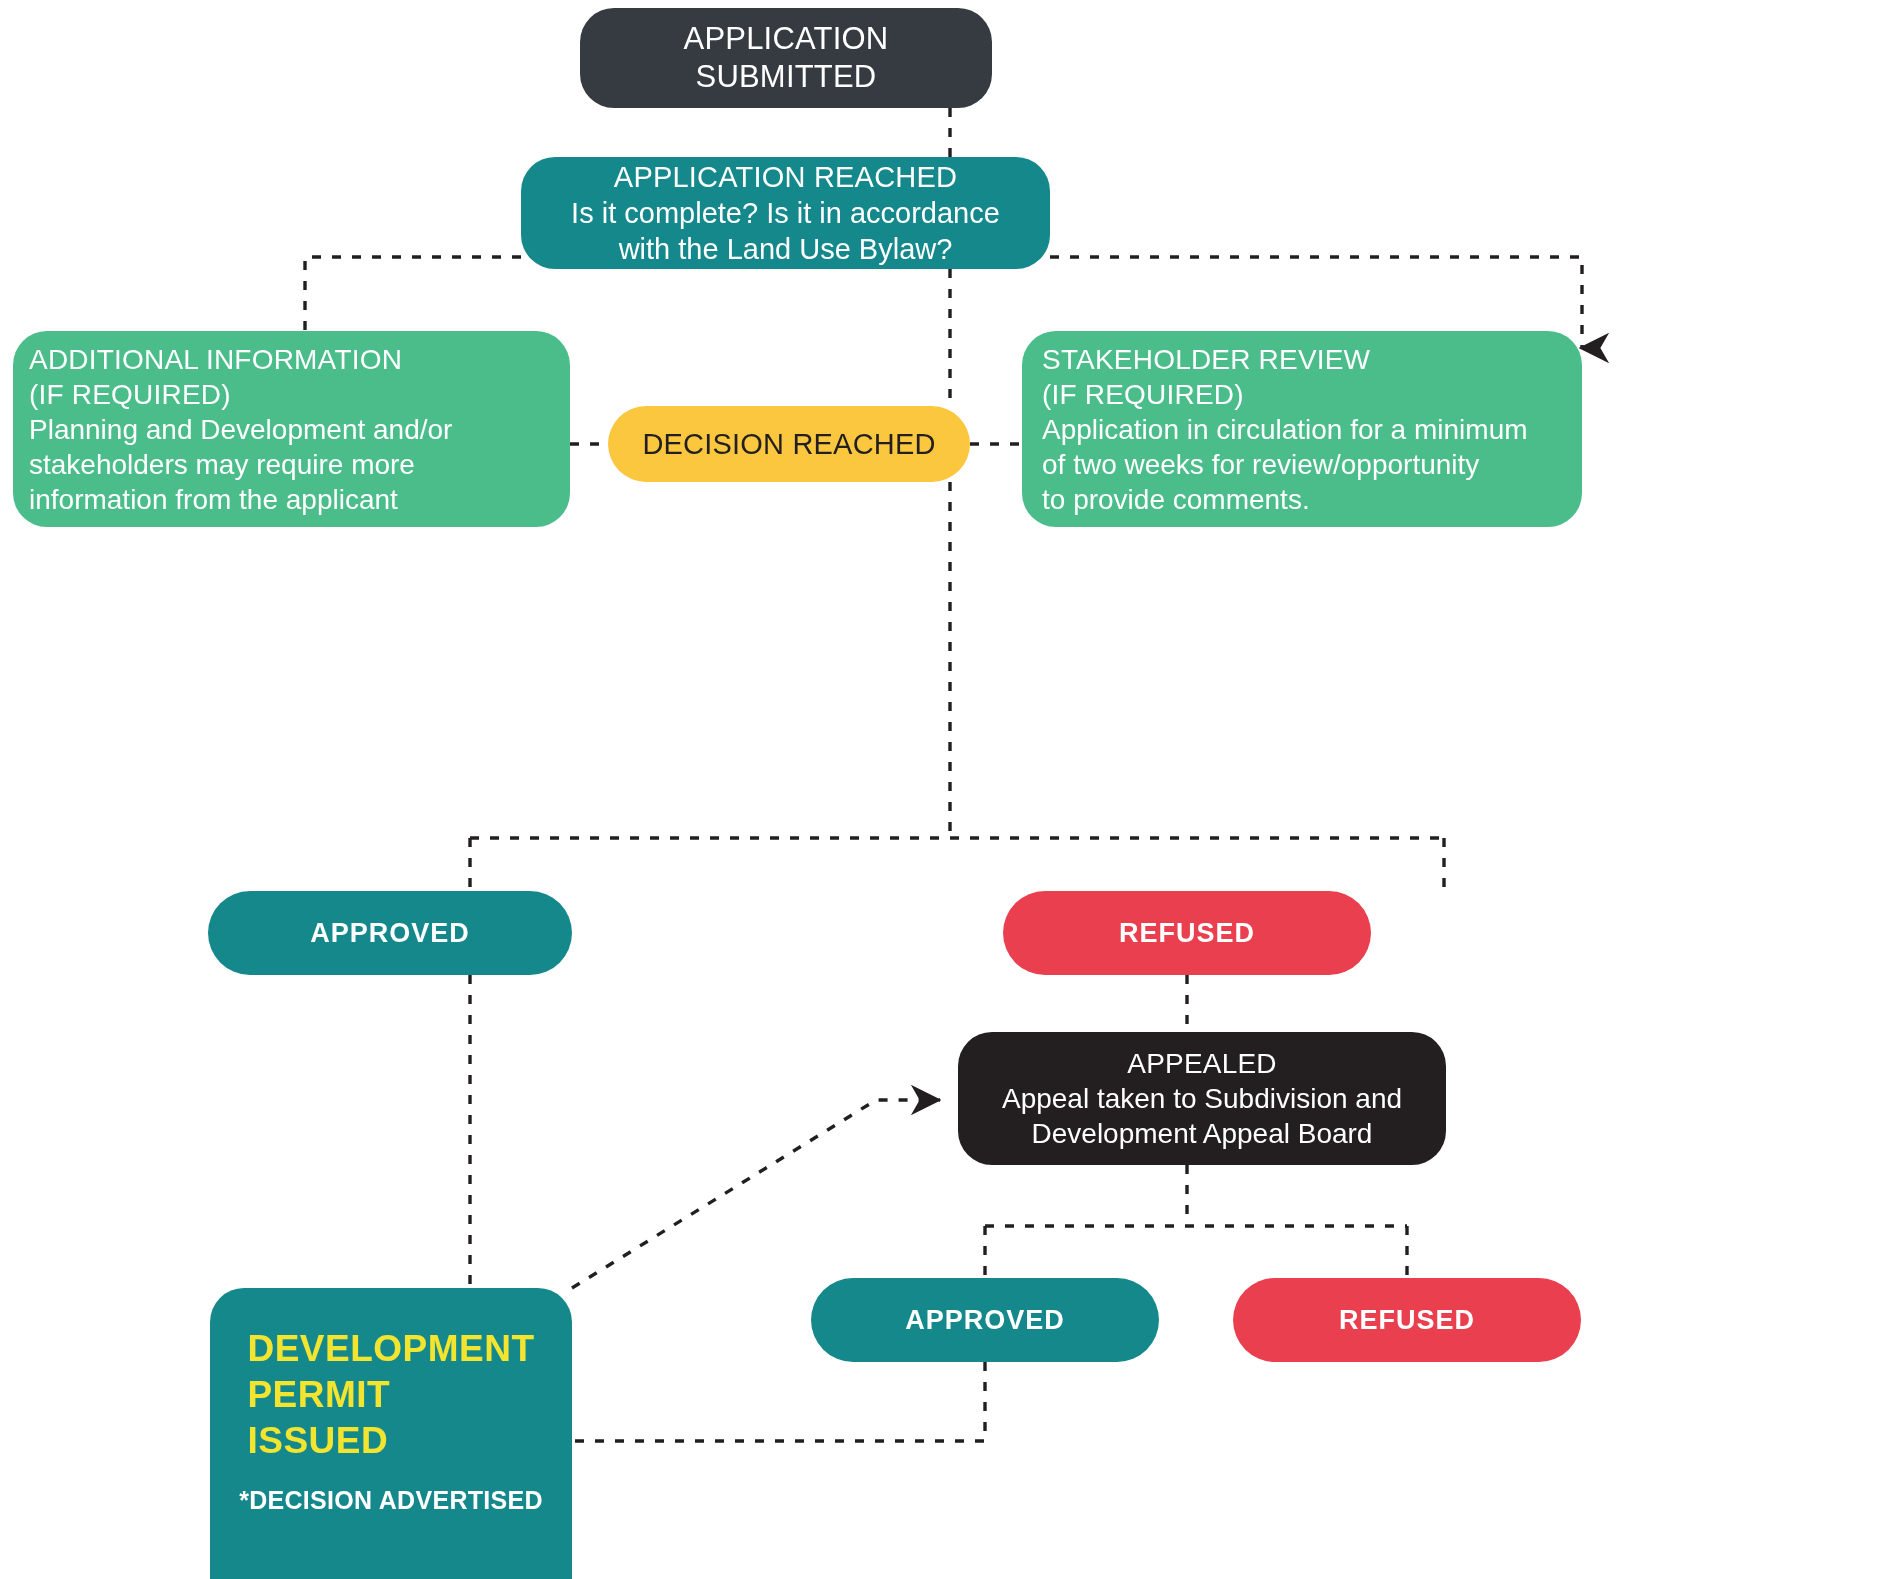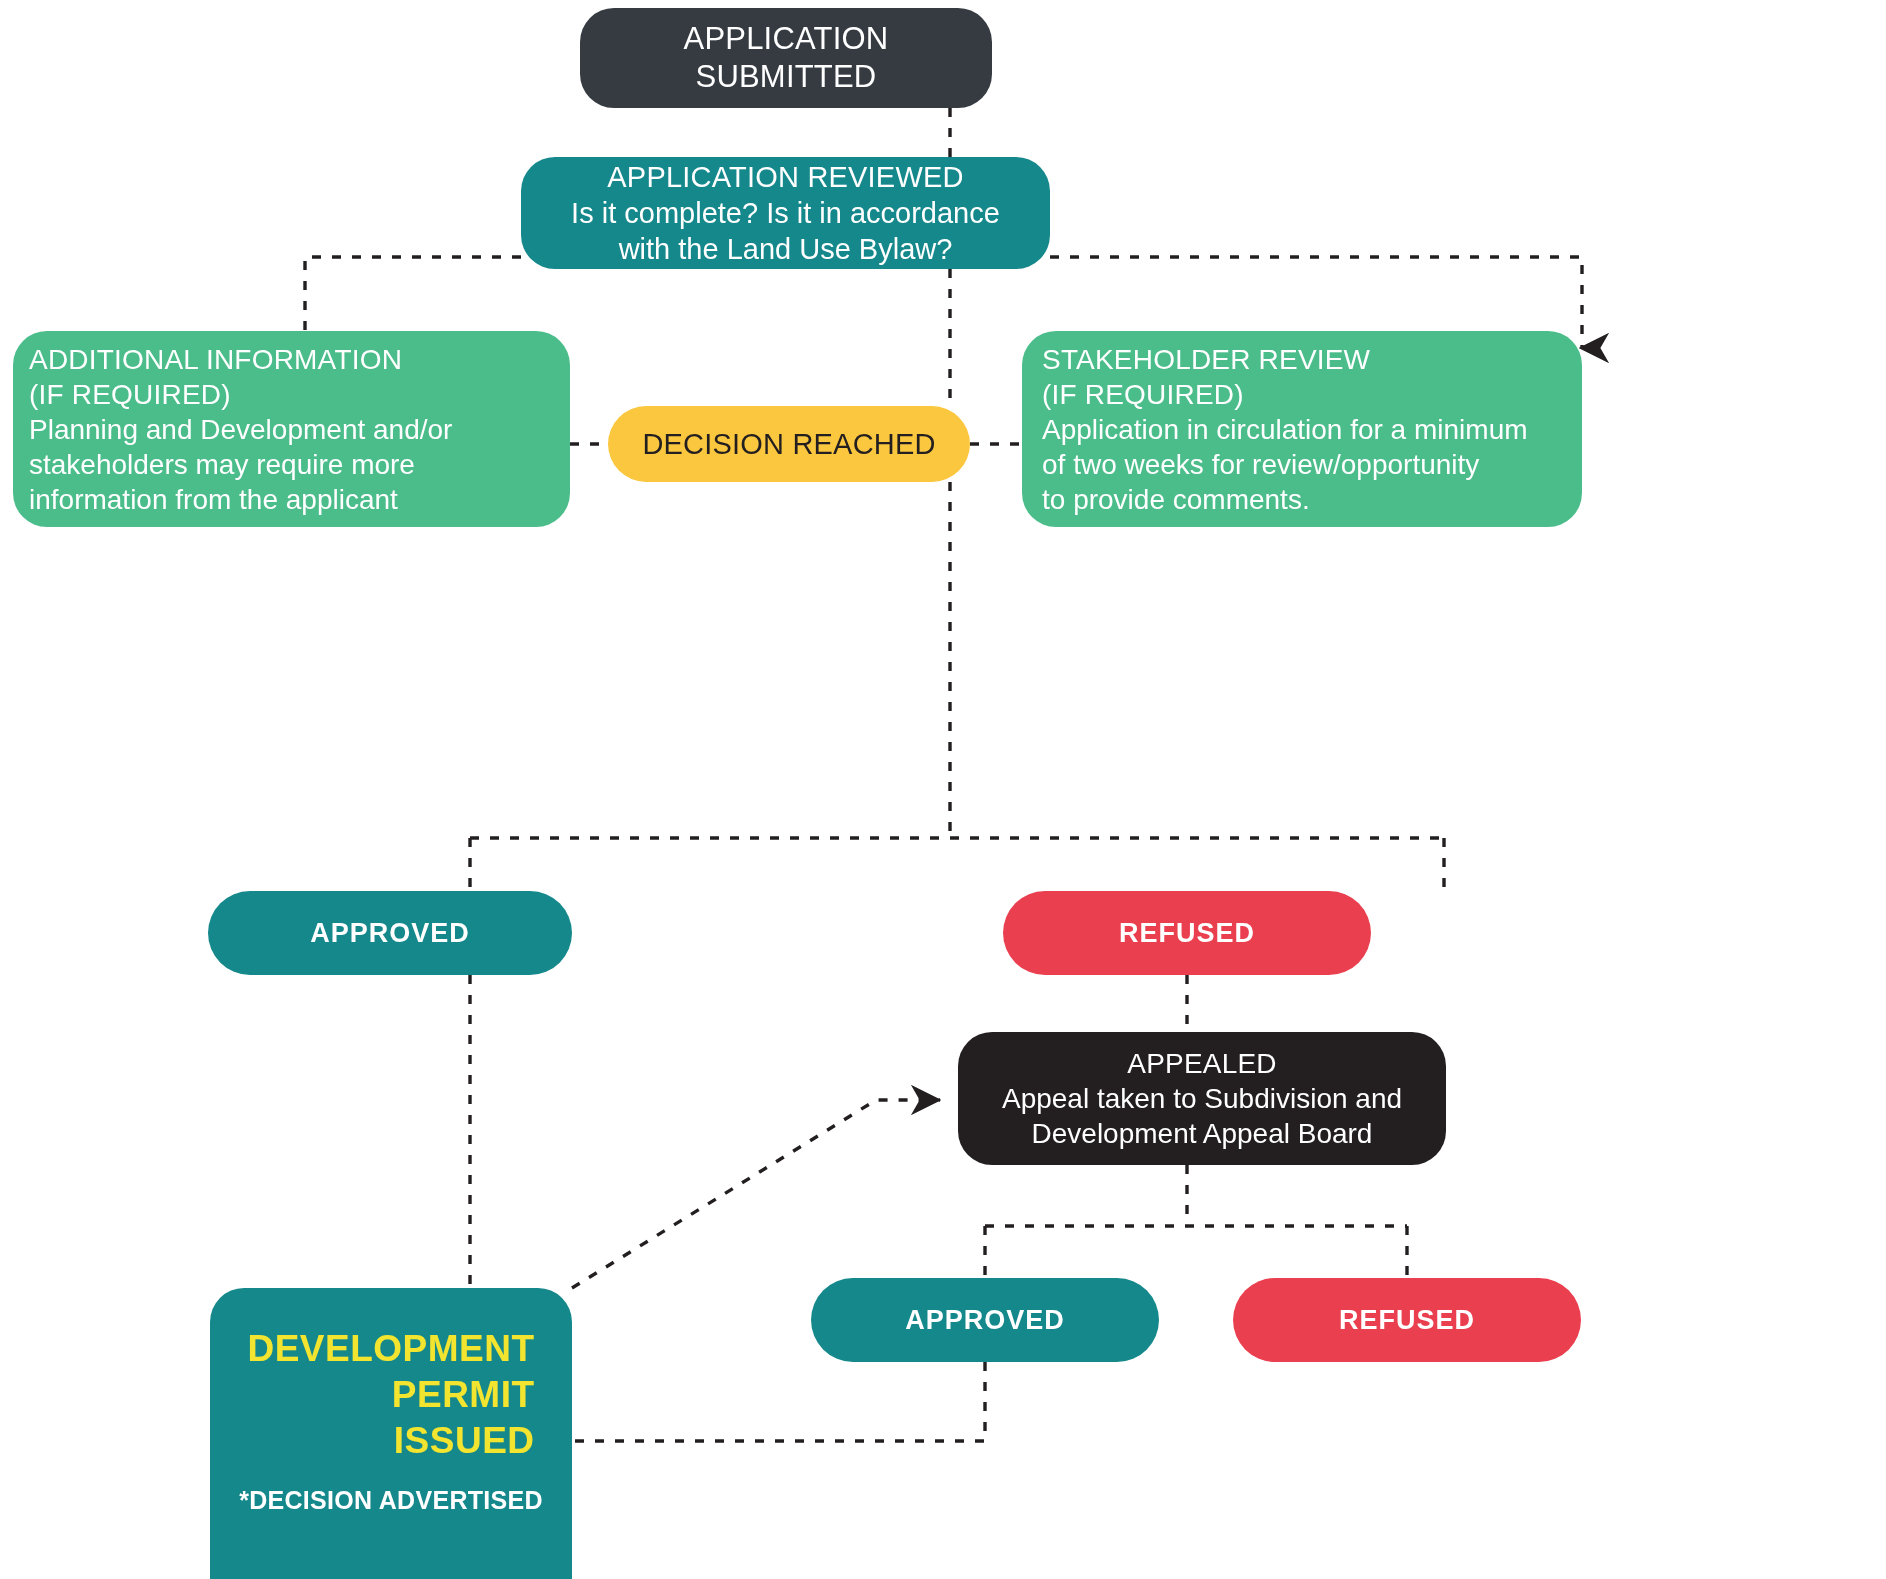--- a/index.html
+++ b/index.html
@@ -145,21 +145,21 @@
     text-align: center;
   }
   #n-refused2 .title { font-size: 27px; font-weight: 700; letter-spacing: 1px; }
 
   
   #n-permit {
     left: 210px; top: 1288px; width: 362px; height: 291px;
     background: #15888c;
     border-radius: 34px 34px 0 0;
     align-items: center;
-    text-align: right;
+    text-align: left;
     justify-content: flex-start;
     padding-top: 38px;
   }
   #n-permit .title {
     font-size: 37px; line-height: 46px;
     font-weight: 700; color: #f3e52f;
     letter-spacing: 0.5px;
   }
   #n-permit .body {
     font-size: 25px; line-height: 32px;
@@ -215,21 +215,21 @@
       <path d="M 572 1288 L 876 1100 L 940 1100" marker-end="url(#arrow-right)"></path>
     </g>
   </svg>
 
   <div class="node" id="n-submitted">
     <div class="title">APPLICATION
 SUBMITTED</div>
   </div>
 
   <div class="node" id="n-reviewed">
-    <div class="title">APPLICATION REVIEWED</div>
+    <div class="title">APPLICATION REACHED</div>
     <div class="body">Is it complete? Is it in accordance
 with the Land Use Bylaw?</div>
   </div>
 
   <div class="node" id="n-addinfo">
     <div class="title">ADDITIONAL INFORMATION
 (IF REQUIRED)</div>
     <div class="body">Planning and Development and/or
 stakeholders may require more
 information from the applicant</div>

